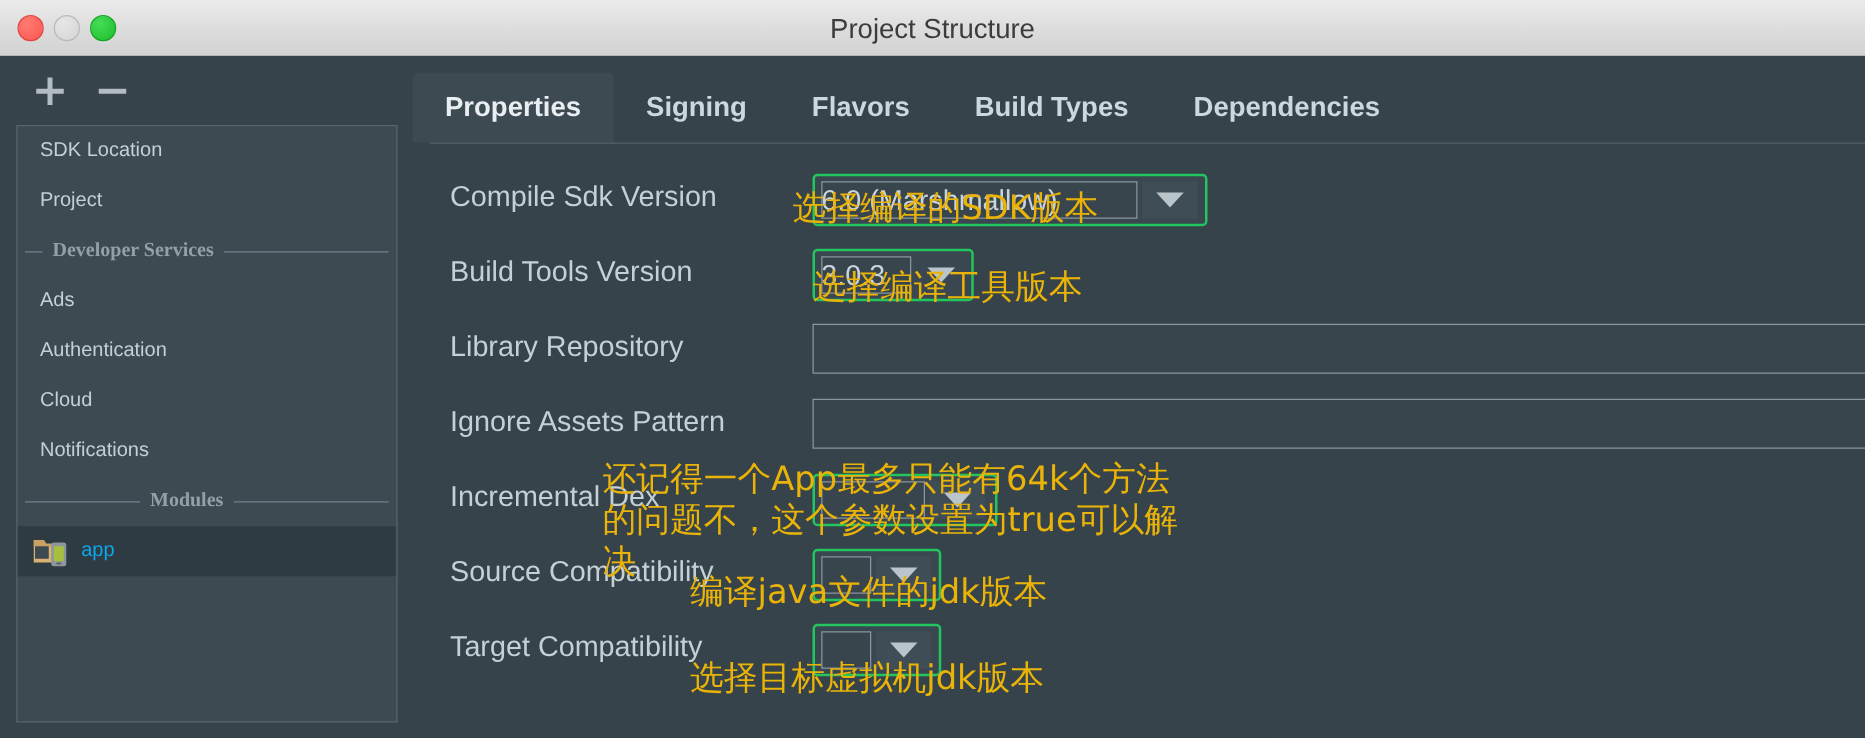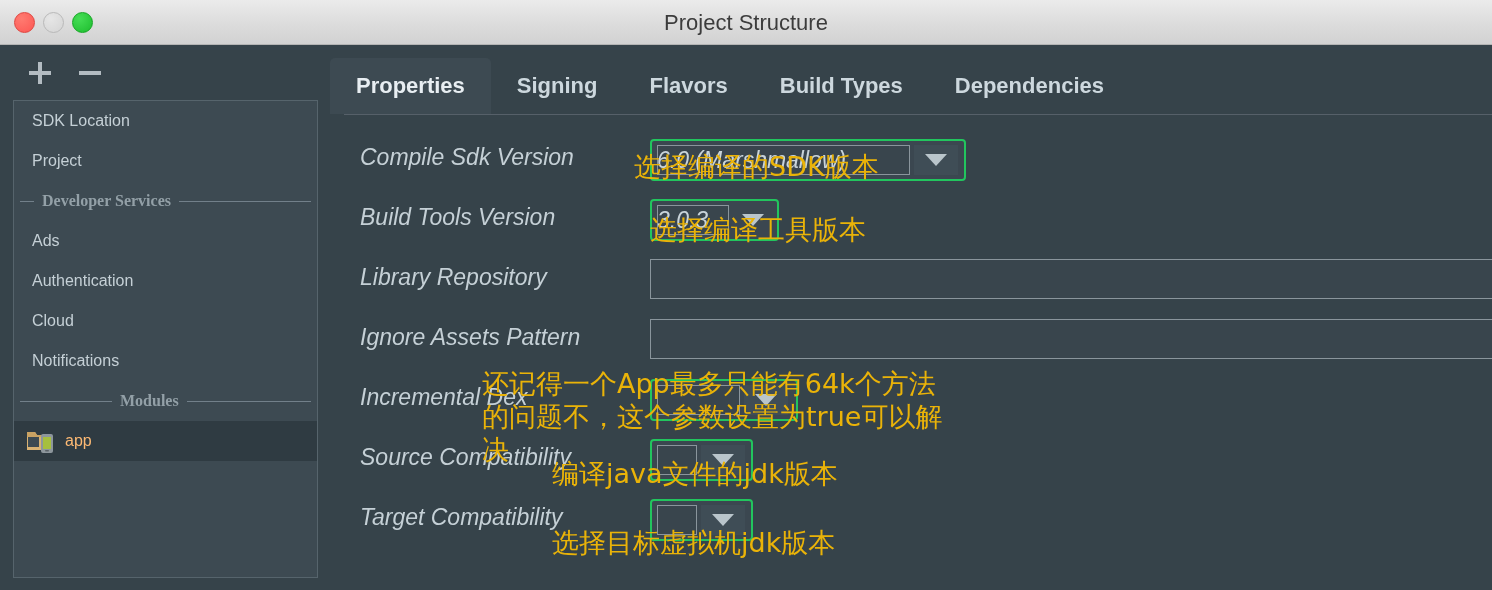--- a/index.html
+++ b/index.html
@@ -101,21 +101,21 @@
     height: 40px;
     line-height: 40px;
     padding-left: 18px;
     font-size: 16px;
     color: #c5d0d6;
     white-space: nowrap;
     cursor: default;
   }
   .sb-item.selected {
     background: #2f3b42;
-    color: #fdba74;
+    color: #0ea5e9;
     display: flex;
     align-items: center;
     padding-left: 12px;
     gap: 9px;
   }
   .sb-sep {
     height: 40px;
     display: flex;
     align-items: center;
     gap: 8px;
@@ -177,21 +177,20 @@
 
   
   .form {
     position: absolute;
     left: 0; top: 82px;
     width: 1162px;
   }
   .form-row {
     position: relative;
     height: 60px;
-    font-style: italic;
   }
   .field-label {
     position: absolute;
     left: 30px;
     top: 0;
     height: 60px;
     line-height: 60px;
     font-size: 23px;
     color: #c5d0d6;
     white-space: nowrap;

